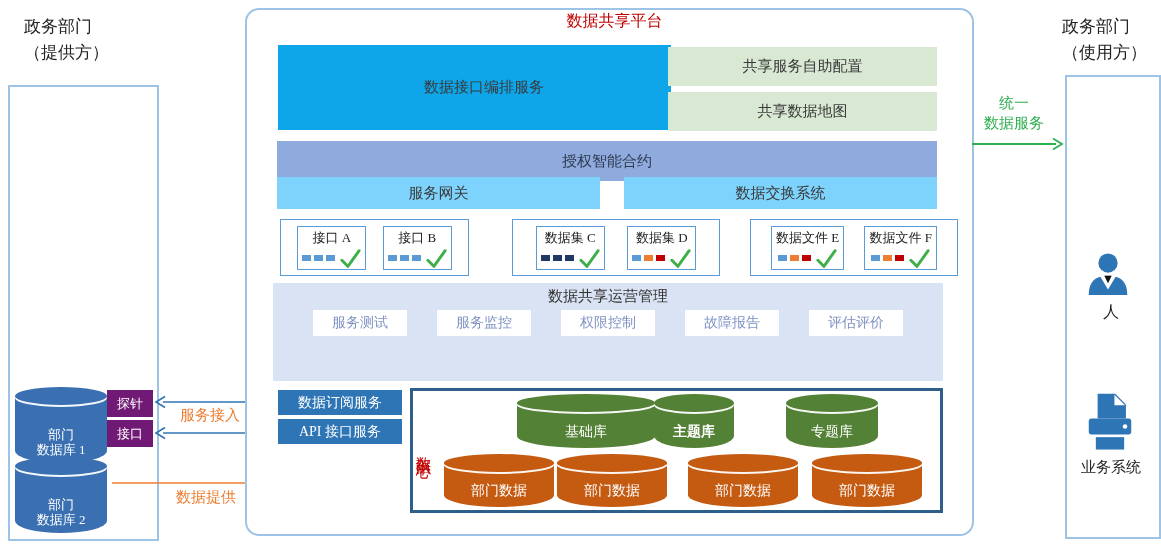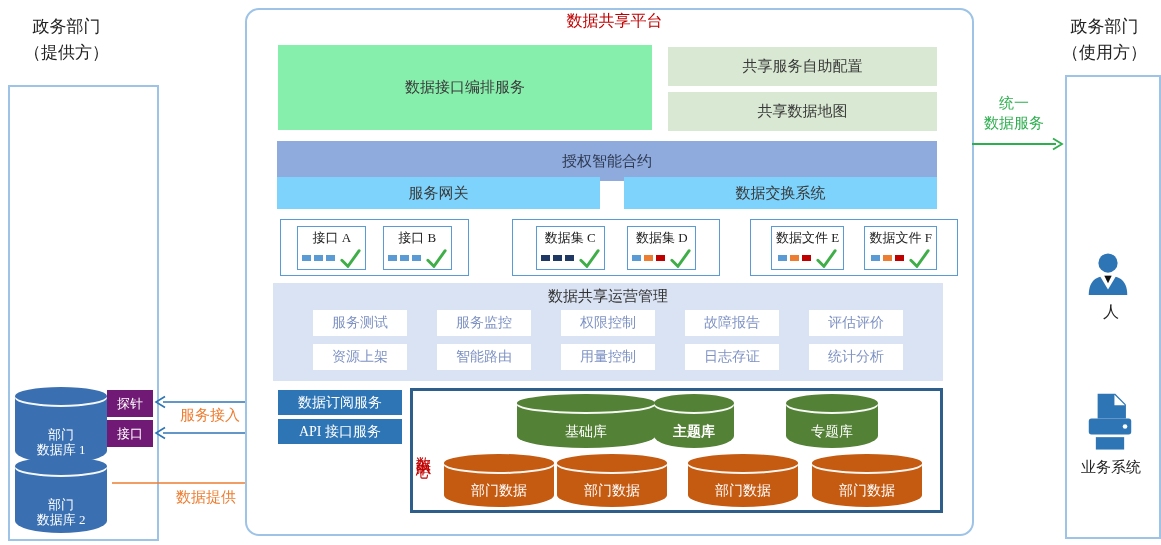--- a/index.html
+++ b/index.html
@@ -4,31 +4,31 @@
 <style>
   html,body { margin:0; padding:0; background:#fff; }
   .canvas {
     position:relative; width:1161px; height:545px; background:#fff;
     font-family:"Liberation Serif","DejaVu Serif",serif; overflow:hidden;
   }
   .abs { position:absolute; }
 
   
   .side-box { position:absolute; border:2px solid #9dc3e6; background:#fff; }
-  .side-title { position:absolute; font-size:17px; color:#222; line-height:1.55;text-align:center; }
+  .side-title { position:absolute; font-size:17px; color:#222; line-height:1.55; }
 
   
   .platform-box { position:absolute; left:245px; top:8px; width:725px; height:524px;
     border:2px solid #9dc3e6; border-radius:14px; background:#fff; }
   .platform-title { position:absolute; left:245px; top:11px; width:725px; text-align:center;
     font-size:16px; color:#c00000;padding-left:7px; }
 
   .block { position:absolute; display:flex; align-items:center; justify-content:center;
     font-size:15px; color:#3a3a3a; text-align:center; }
-  .blue-light  { background:#86efac; }
+  .blue-light  { background:#0ea5e9;padding-left:19px; }
   .panel-blue  { background:#7dd3fc; }
   .green-light { background:#d9e8d2; }
   .contract    { background:#8faadc; color:#2f3b52; }
 
   
   .card-group { position:absolute; top:219px; height:55px; border:1.5px solid #5b9bd5;
     background:#fff; display:flex; align-items:center; justify-content:space-evenly; }
   .card { border:1.5px solid #5b9bd5; background:#fff; height:44px; padding:2px 4px 0 4px;
     box-sizing:border-box; }
   .card-label { font-size:13px; color:#222; text-align:center; white-space:nowrap; }
@@ -219,27 +219,20 @@
 
   <div class="ops-panel">
     <div class="ops-title">数据共享运营管理</div>
     <div class="ops-row" style="top:27px;">
       <div class="ops-btn">服务测试</div>
       <div class="ops-btn">服务监控</div>
       <div class="ops-btn">权限控制</div>
       <div class="ops-btn">故障报告</div>
       <div class="ops-btn">评估评价</div>
     </div>
-    <div class="ops-row" style="top:61px;">
-      <div class="ops-btn">资源上架</div>
-      <div class="ops-btn">智能路由</div>
-      <div class="ops-btn">用量控制</div>
-      <div class="ops-btn">日志存证</div>
-      <div class="ops-btn">统计分析</div>
-    </div>
   </div>
 
   <div class="svc-btn" style="top:390px;">数据订阅服务</div>
   <div class="svc-btn" style="top:419px;">API 接口服务</div>
 
   <div class="dc-box"></div>
   <div class="dc-title">数据中心</div>
 
   <div class="cyl" style="--c:#538135; left:517px; top:394px; width:92px; height:54px;padding-left:46px;">
     <div class="cyl-top"></div>

